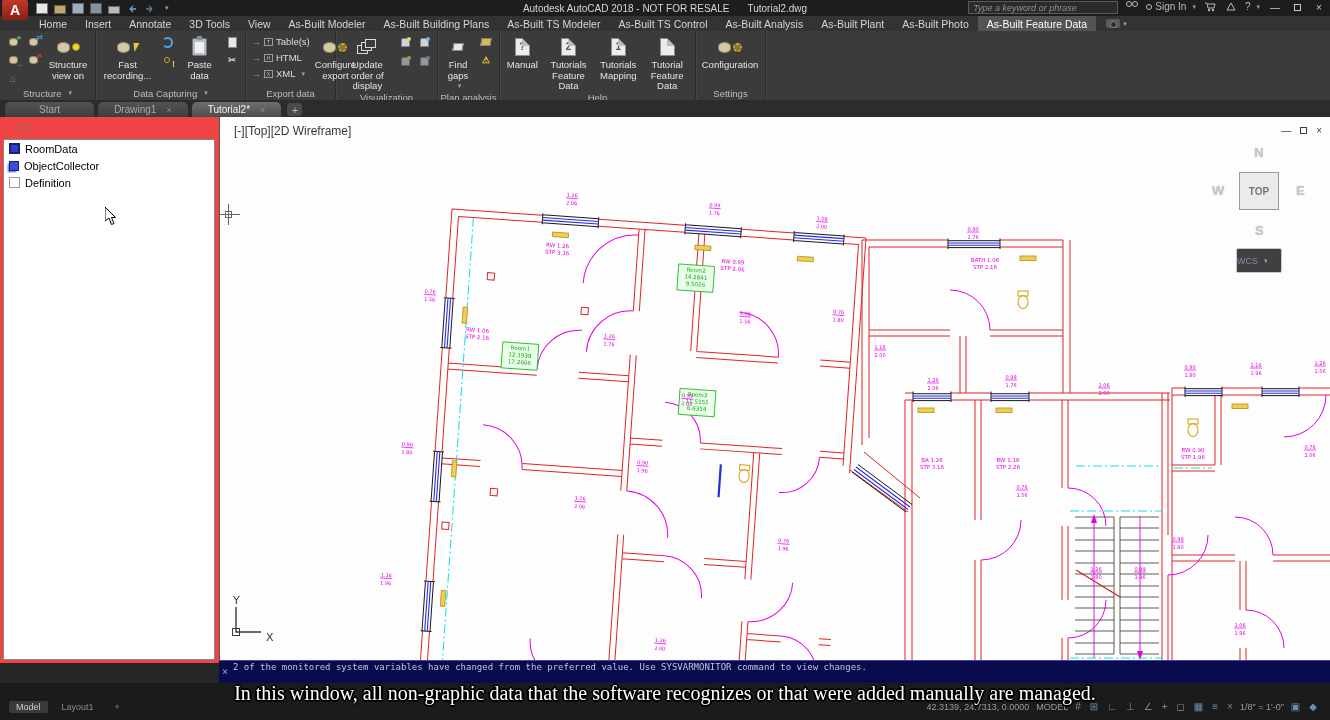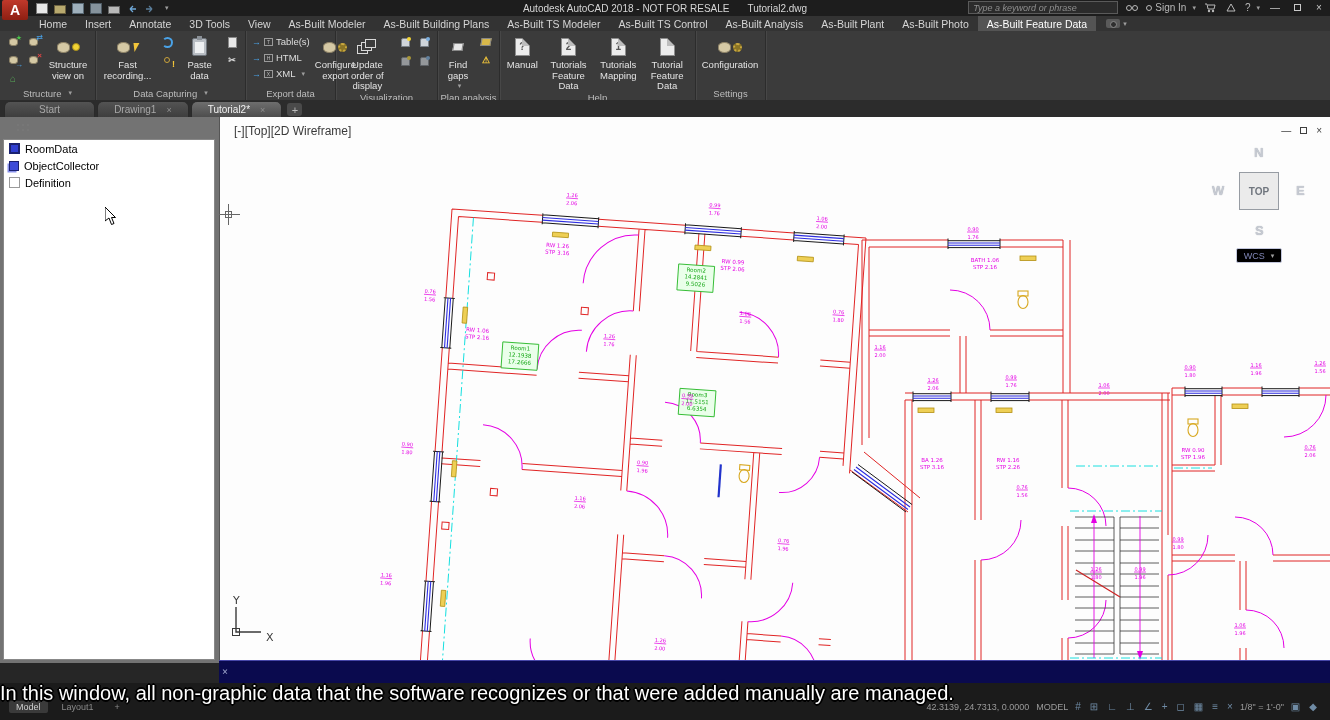--- a/index.html
+++ b/index.html
@@ -9,21 +9,21 @@
   
   .titlebar{left:0;top:0;width:1330px;height:16px;background:#1d1d1d;display:flex;align-items:center;color:#d6d6d6;font-size:10px}
   .applogo{position:absolute;left:2px;top:0;width:26px;height:20px;background:linear-gradient(#c0392b,#8e1f12);border-radius:2px;color:#fff;font-weight:bold;font-size:14px;display:flex;align-items:center;justify-content:center;z-index:5}
   .qat{display:flex;align-items:center;gap:6px;margin-left:36px}
   .qico{width:12px;height:11px;display:inline-block}
   .qpage{background:#e8e8e8;border:1px solid #777}
   .qfolder{background:#b8a96e;border:1px solid #6d6240;height:9px;margin-top:2px}
   .qsave{background:#9fb0bc;border:1px solid #5a6a76}
   .qprint{background:#b9b9b9;border:1px solid #666;height:8px;margin-top:3px}
   .title-center{position:absolute;left:0;right:0;display:flex;justify-content:center;gap:18px;pointer-events:none}
-  .tb-right{position:absolute;right:4px;top:1px;display:flex;align-items:center;gap:8px}
+  .tb-right{position:absolute;right:4px;top:1px;display:flex;align-items:flex-start;gap:8px}
   .searchbox{width:150px;height:13px;background:#2b2b2b;border:1px solid #5a5a5a;color:#8f8f8f;font-style:italic;font-size:9px;padding:0 4px;display:flex;align-items:center}
   .tbico{color:#b9b9b9;font-size:10px;display:flex;align-items:center;gap:3px}
   .circ{width:6px;height:6px;border:1.5px solid #b9b9b9;border-radius:50%;display:inline-block}
   .winbtn{width:14px;height:12px;display:flex;align-items:center;justify-content:center;color:#c9c9c9;font-size:10px}
   .restore-glyph{width:7px;height:7px;border:1px solid #c9c9c9;display:inline-block}
   
   .menubar{left:0;top:16px;width:1330px;height:15px;background:#333;display:flex;align-items:center;color:#d5d5d5;font-size:10.5px}
   .mtab{padding:0 9px;height:15px;display:flex;align-items:center;white-space:nowrap;cursor:default}
   .mtab.active{background:#545454;color:#fff}
   .camico{width:14px;height:9px;background:#5a5a5a;border-radius:2px;position:relative;margin-left:10px}
@@ -63,47 +63,47 @@
   .handico{width:9px;height:9px;background:#cfd4da;border:1px solid #7b828a;border-radius:2px 2px 0 0;position:relative}
   .dotY:after,.dotB:after{content:"";position:absolute;width:4px;height:4px;border-radius:50%;right:-2px;top:-2px}
   .dotY:after{background:#f2d435}.dotB:after{background:#7aaede}
   
   .doctabs{left:0;top:100px;width:1330px;height:17px;background:#2c2c2c;display:flex;align-items:flex-end;padding-left:4px}
   .dtab{height:16px;padding:0 16px;border-radius:6px 6px 0 0;background:linear-gradient(#535353,#3e3e3e);color:#a8a8a8;font-size:10px;display:flex;align-items:center;gap:10px;margin-right:2px;border:1px solid #2a2a2a;border-bottom:none}
   .dtab.active{background:linear-gradient(#6e6e6e,#4d4d4d);color:#f2f2f2}
   .dx{color:#8f8f8f;font-size:9px}
   .plus{width:15px;height:13px;background:#4a4a4a;border-radius:3px;color:#bbb;display:flex;align-items:center;justify-content:center;font-size:11px;margin-left:3px;margin-bottom:1px}
   
-  .treepanel{left:0;top:117px;width:219px;height:546px;background:#737373}
+  .treepanel{left:0;top:117px;width:219px;height:546px;background:#ef4444}
   .grip{position:absolute;left:16px;top:6px;width:14px;height:8px;background:radial-gradient(circle at 2px 2px,#777 1px,transparent 1.2px);background-size:5px 5px}
   .treebox{position:absolute;left:3px;top:22px;width:212px;height:521px;background:#fff;border:1px solid #888}
   .trow{display:flex;align-items:center;gap:5px;padding:2.5px 5px;font-size:11px;color:#000}
   .ico-roomdata{width:11px;height:11px;background:#2f3ed0;border:2px solid #1a2170}
   .ico-objcol{width:10px;height:10px;background:#3d4cd8;border:1px solid #1a2170;box-shadow:-2px 2px 0 -0.5px #8891ea}
   .ico-def{width:11px;height:11px;background:#fff;border:1px solid #9a9a9a}
   
   .viewport{left:219px;top:117px;width:1111px;height:543px;background:#fdfdfd;border-left:1px solid #555}
   .vplabel{position:absolute;left:14px;top:7px;font-size:12px;color:#3a3a3a}
   .vpctrls{position:absolute;right:8px;top:8px;display:flex;gap:9px;align-items:center;color:#3f3f3f;font-size:10px}
   .vc-restore{width:7px;height:7px;border:1px solid #3f3f3f}
   .viewcube{position:absolute;right:24px;top:28px;width:96px;height:125px;color:#c6cad2;font-weight:bold}
   .vcL{position:absolute;font-size:13px;text-shadow:0 0 1px #9aa0aa}
   .vctop{position:absolute;left:29px;top:27px;width:40px;height:38px;background:#ebebeb;border:1.5px solid #979ca3;color:#70767e;font-size:10px;display:flex;align-items:center;justify-content:center}
-  .wcs{position:absolute;left:26px;top:103px;width:46px;height:15px;background:#000000;border:1px solid #c3c7dd;border-radius:2px;color:#8187b7;font-size:9px;font-weight:normal;display:flex;align-items:center;justify-content:center;gap:3px}
+  .wcs{position:absolute;left:26px;top:103px;width:46px;height:25px;background:#404040;border:1px solid #c3c7dd;border-radius:2px;color:#8187b7;font-size:9px;font-weight:normal;display:flex;align-items:center;gap:3px}
   
   .cmdline{left:219px;top:660px;width:1111px;height:23px;background:#0a0a4e;border-top:1px solid #4646a8;color:#c2c2da;font-family:"DejaVu Sans Mono",monospace;font-size:9px;line-height:11px;padding:1px 2px 0 14px}
   .cmdclose{position:absolute;left:3px;top:5px;color:#9aa0c8;font-size:10px}
   .belowtree{left:0;top:663px;width:219px;height:57px;background:#262626}
   
   .statusbar{left:0;top:683px;width:1330px;height:37px;background:#1b1b1b}
   .sbrow{position:absolute;left:0;top:15px;width:1330px;height:17px;display:flex;align-items:center;color:#9a9a9a;font-size:9px;gap:7px}
   .sbtab{padding:1px 7px;background:#3a3a3a;border-radius:2px;color:#d0d0d0}
   .sbtab.dim{background:transparent;color:#8a8a8a}
   .sbicons{display:flex;gap:9px;color:#6f8ba5;font-size:10px}
-  .caption{left:0;top:682px;width:1330px;color:#fff;font-size:20px;font-family:Liberation Sans, sans-serif;
+  .caption{left:0;top:682px;width:1330px;text-align:center;color:#fff;font-size:20px;font-family:Liberation Serif, serif;
     text-shadow:-2px 0 0 #000,2px 0 0 #000,0 -2px 0 #000,0 2px 0 #000,-1px -1px 0 #000,1px 1px 0 #000,-1px 1px 0 #000,1px -1px 0 #000;z-index:9}
   
   #plan{left:219px;top:117px}
   #plan .w{stroke:#e02525;fill:none;stroke-width:1}
   #plan .wb{stroke:#1a1a1a;fill:none;stroke-width:1}
   #plan .win{stroke:#2d2de0;fill:none;stroke-width:1.1}
   #plan .arc{stroke:#e400e4;fill:none;stroke-width:1}
   #plan .mag{stroke:#e400e4;fill:none;stroke-width:.9}
   #plan .dim line{stroke:#e400e4;stroke-width:.7}
   #plan .dt{fill:#e400e4;font-size:5px;text-anchor:middle;font-family:"DejaVu Sans",sans-serif}
@@ -828,20 +828,21 @@
       </g>
     <g class="tag" transform="translate(985,262)">
         <text>BATH 1.06</text>
         <text y="7">STP 2.16</text>
       </g>
   </g>
 </svg>
 
 <div class="abs cmdline">
   <span class="cmdclose">×</span>
+  <div>2 of the monitored system variables have changed from the preferred value. Use SYSVARMONITOR command to view changes.</div>
 </div>
 <div class="abs belowtree"></div>
 
 <div class="abs statusbar">
   <div class="sbrow">
     <span style="width:2px"></span>
     <span class="sbtab">Model</span>
     <span class="sbtab dim">Layout1</span>
     <span class="sbtab dim">+</span>
     <span style="flex:1"></span>

